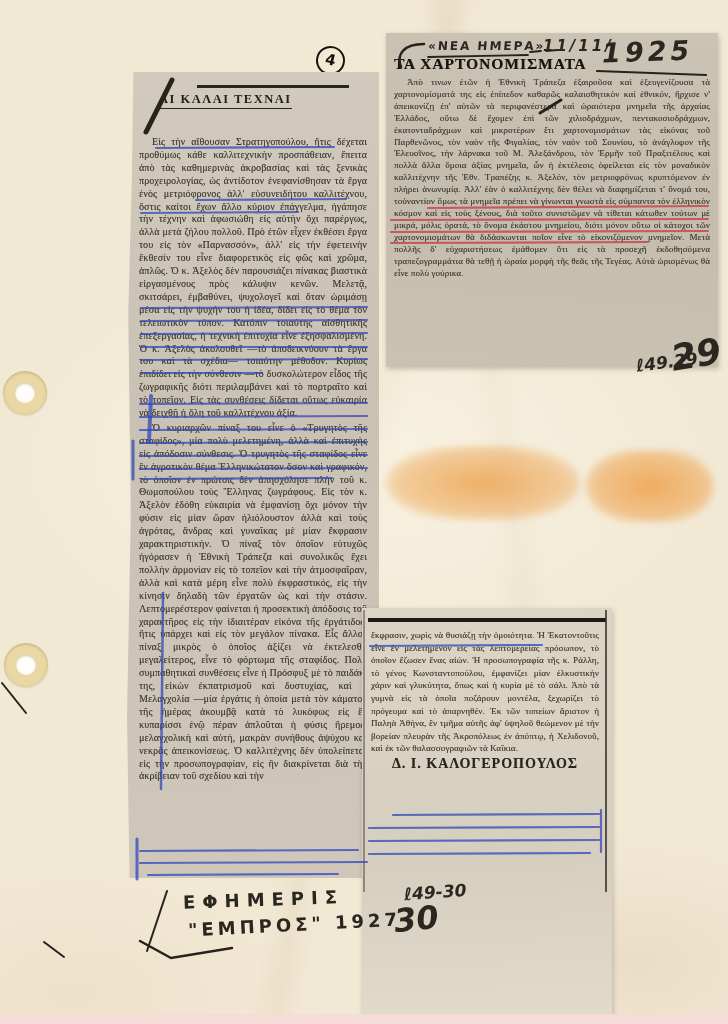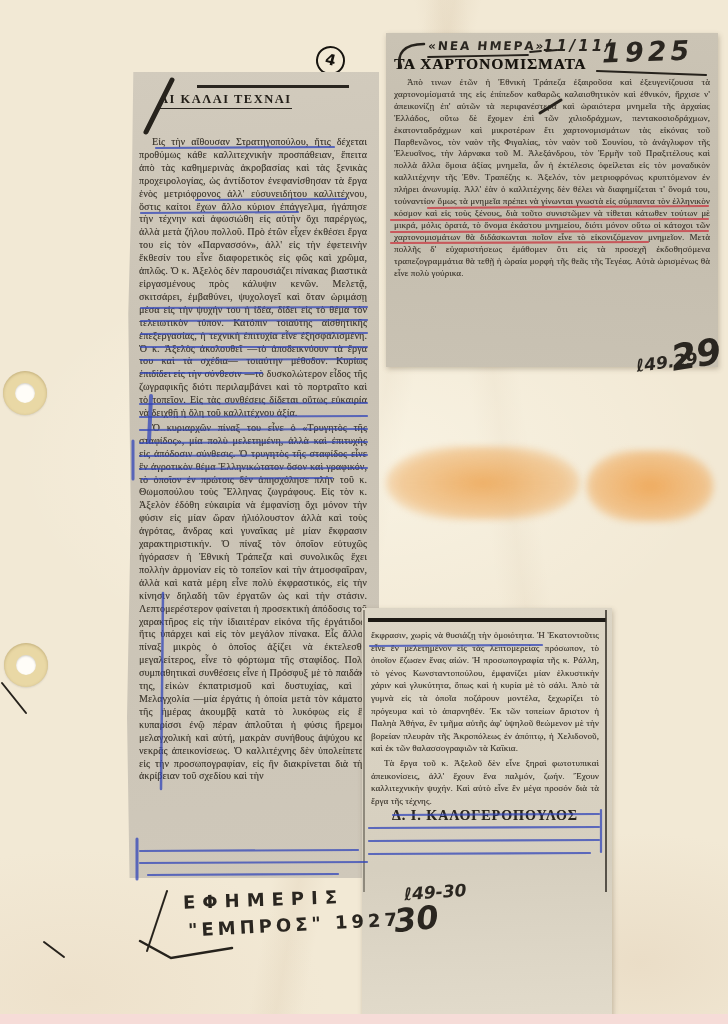--- a/index.html
+++ b/index.html
@@ -116,21 +116,20 @@
 
   <div class="abs smudge" id="smudge1"></div>
   <div class="abs smudge" id="smudge2"></div>
 
   <div class="abs clip" id="bottom-clip">
     <div class="toprule"></div>
     <div class="vrule-r"></div>
     <div class="vrule-l"></div>
     <div class="body np">
       <p>ἔκφρασιν, χωρὶς νὰ θυσιάζῃ τὴν ὁμοιότητα. Ἡ Ἑκατοντοῦτις εἶνε ἓν μελετημένον εἰς τὰς λεπτομερείας πρόσωπον, τὸ ὁποῖον ἔζωσεν ἕνας αἰών. Ἡ προσωπογραφία τῆς κ. Ράλλη, τὸ γένος Κωνσταντοπούλου, ἐμφανίζει μίαν ἑλκυστικὴν χάριν καὶ γλυκύτητα, ὅπως καὶ ἡ κυρία μὲ τὸ σάλι. Ἀπὸ τὰ γυμνὰ εἰς τὰ ὁποῖα ποζάρουν μοντέλα, ξεχωρίζει τὸ πρόγευμα καὶ τὸ ἀπαρνηθέν. Ἐκ τῶν τοπείων ἄριστον ἡ Παληὰ Ἀθήνα, ἓν τμῆμα αὐτῆς ἀφ' ὑψηλοῦ θεώμενον μὲ τὴν βορείαν πλευρὰν τῆς Ἀκροπόλεως ἐν ἀπόπτῳ, ἡ Χελιδονοῦ, καὶ ἐκ τῶν θαλασσογραφιῶν τὰ Καΐκια.</p>
-      <p class="ind">Τὰ ἔργα τοῦ κ. Ἀξελοῦ δὲν εἶνε ξηραὶ φωτοτυπικαὶ ἀπεικονίσεις, ἀλλ' ἔχουν ἕνα παλμόν, ζωήν. Ἔχουν καλλιτεχνικὴν ψυχήν. Καὶ αὐτὸ εἶνε ἓν μέγα προσόν διὰ τὰ ἔργα τῆς τέχνης.</p>
       <span class="signature">Δ. Ι. ΚΑΛΟΓΕΡΟΠΟΥΛΟΣ</span>
     </div>
   </div>
 
   <div class="abs hw" id="hw-ref30">ℓ49-30</div>
   <div class="abs hw" id="hw-page30">30</div>
 
   <div class="abs hw" id="hw-efimeris">ΕΦΗΜΕΡΙΣ</div>
   <div class="abs hw" id="hw-empros">"ΕΜΠΡΟΣ" 1927</div>
 

